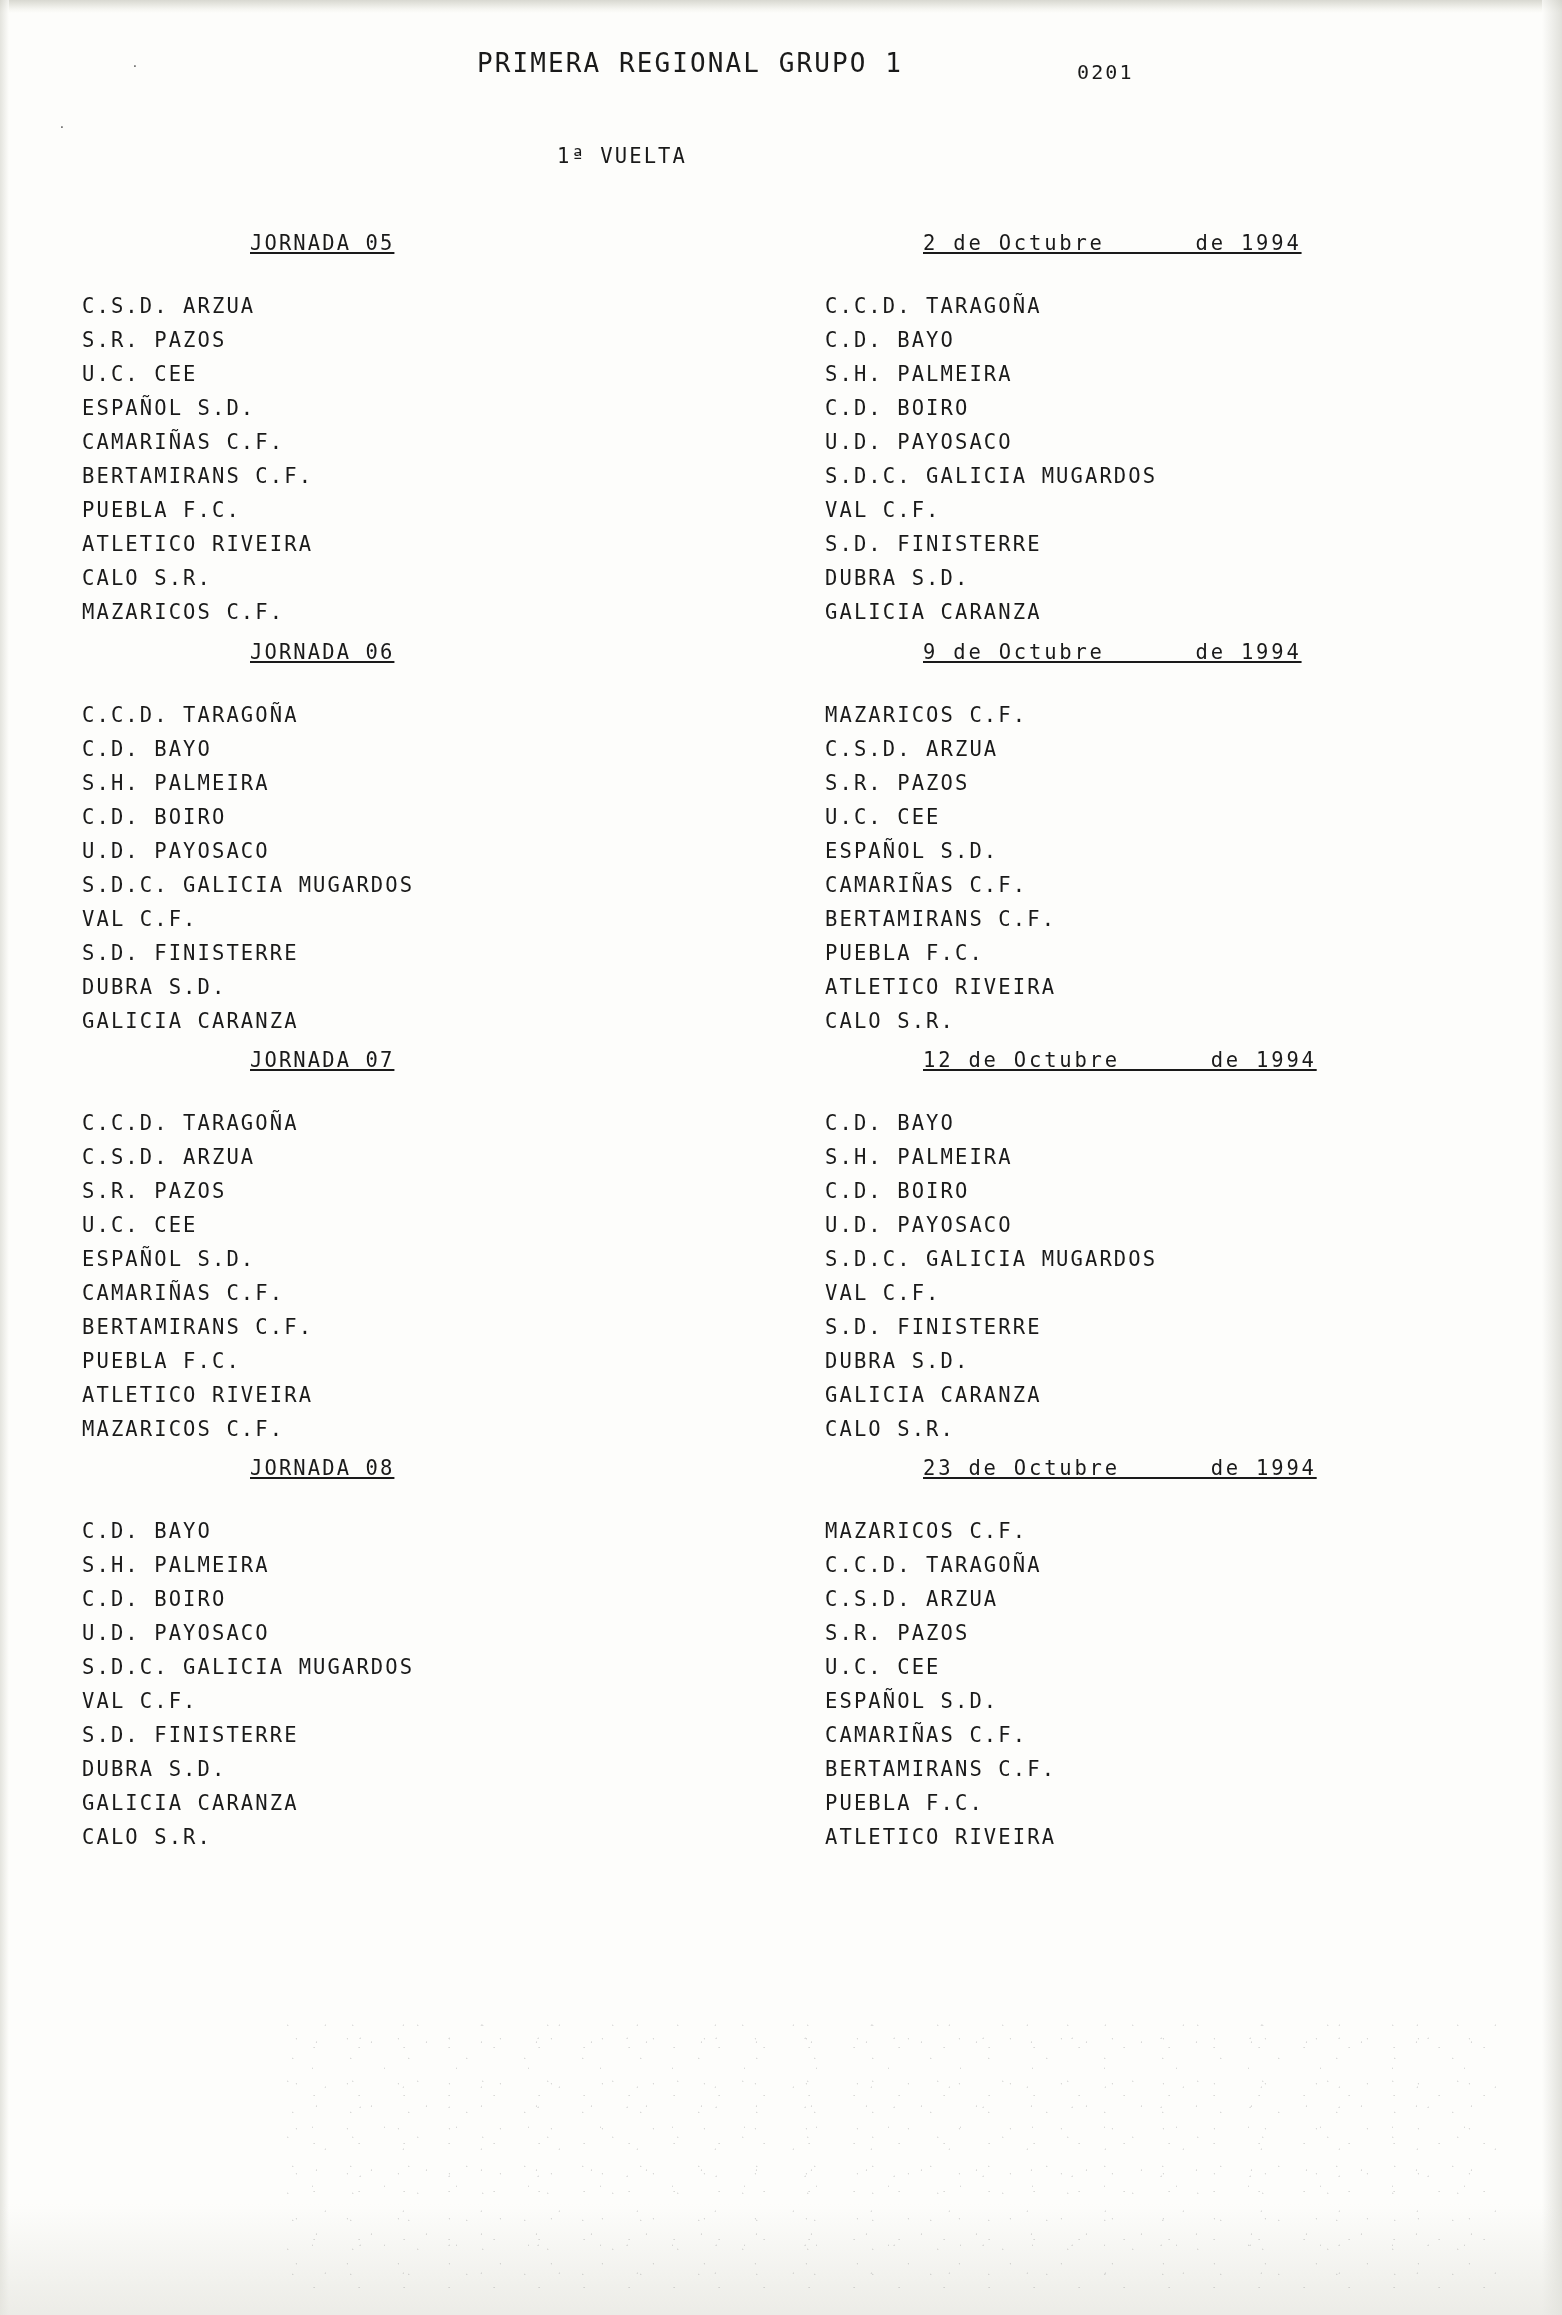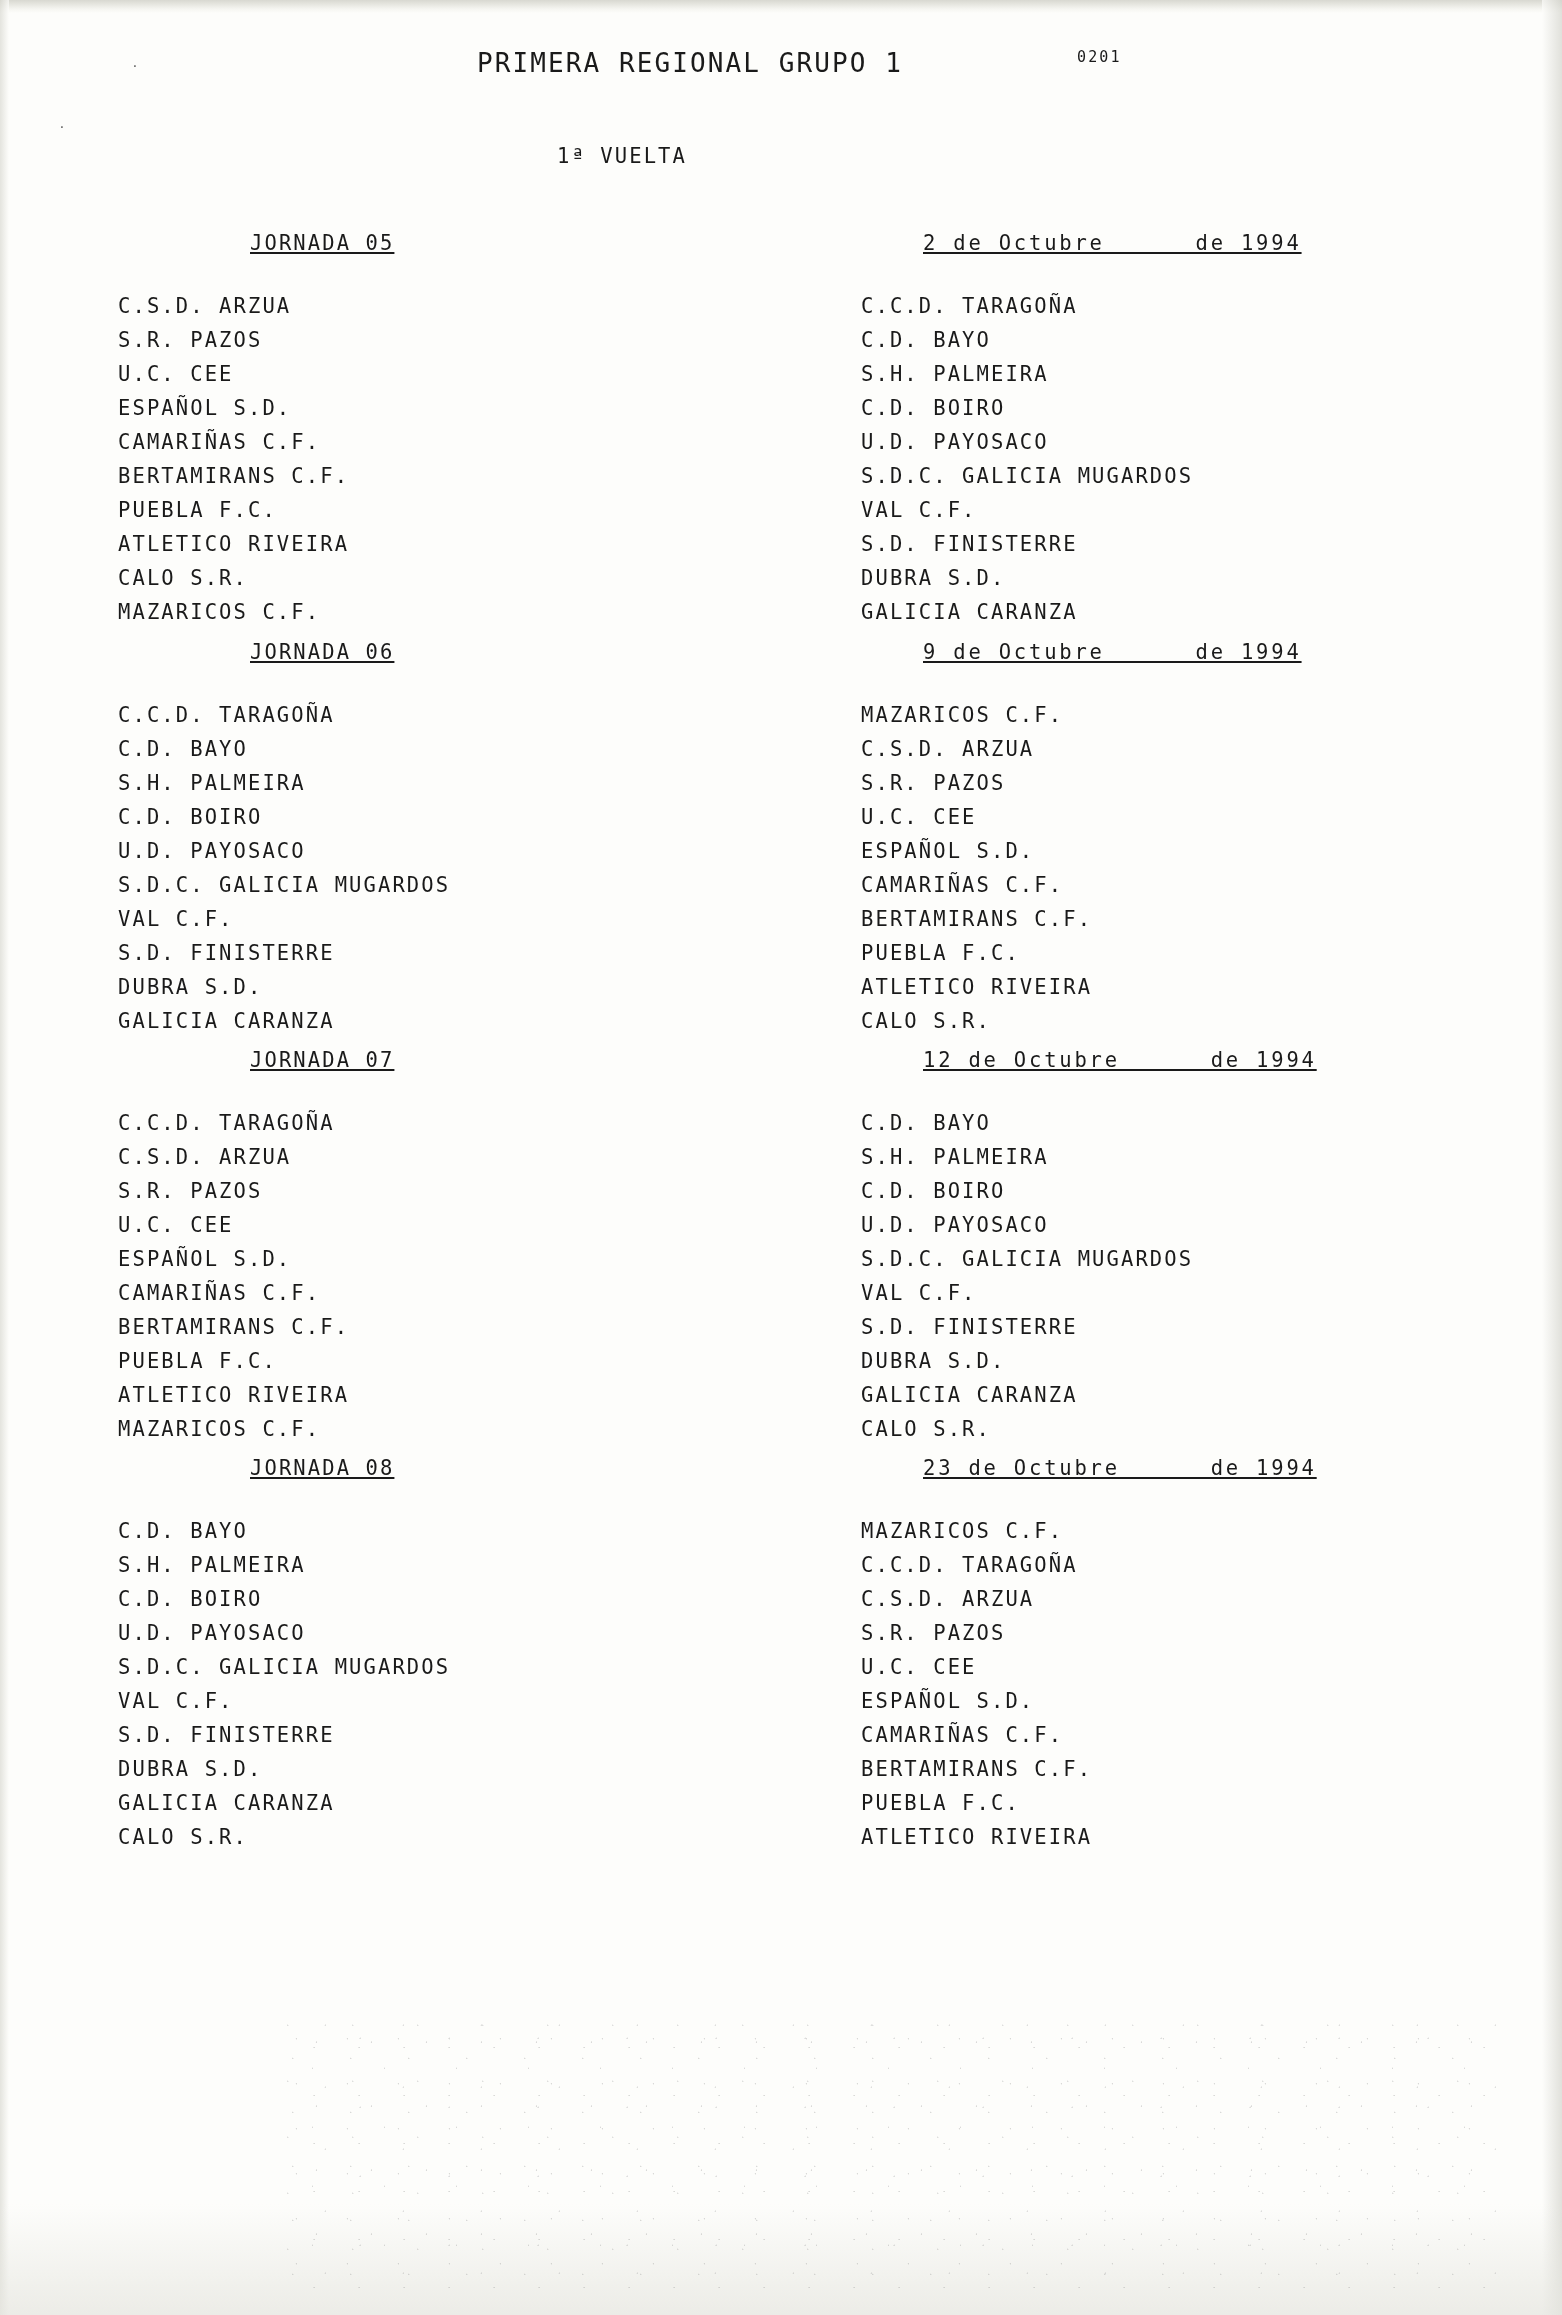--- a/index.html
+++ b/index.html
@@ -73,23 +73,23 @@
     white-space: pre;
   }
   #doc-header {
     position: absolute;
     top: 48px;
     left: 477px;
     font-size: 26px;
   }
   #doc-pageno {
     position: absolute;
-    top: 48px;
+    top: 60px;
     left: 1077px;
-    font-size: 15px;
+    font-size: 20px;
   }
   #doc-subtitle {
     position: absolute;
     top: 144px;
     left: 557px;
     font-size: 20.5px;
     text-align: right;
   }
   .jornada-block {
     position: absolute;
@@ -107,21 +107,20 @@
     left: 923px;
     font-size: 20.5px;
     letter-spacing: 2.8px;
     text-decoration: underline;
   }
   .teams {
     position: absolute;
     top: 58px;
     font-size: 20.5px;
     line-height: 34px;
-    margin-left: 36px;
   }
   .home-col { left: 82px; }
   .away-col { left: 825px; }
   .team-line {
     white-space: pre;
     letter-spacing: 2.1px;
   }
   
   .mark {
     position: absolute;

